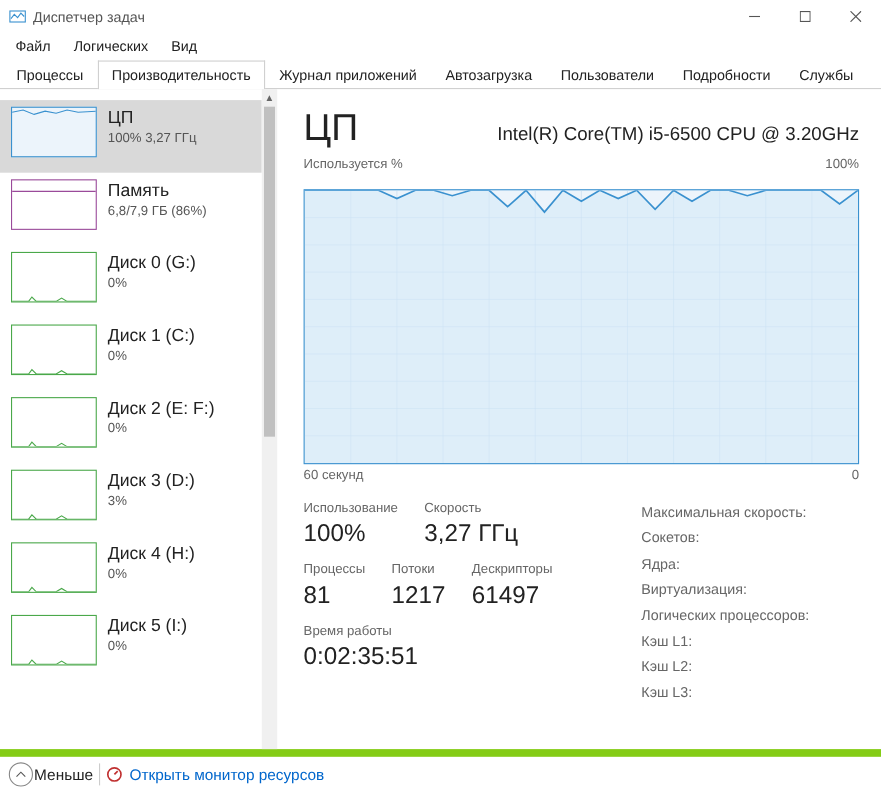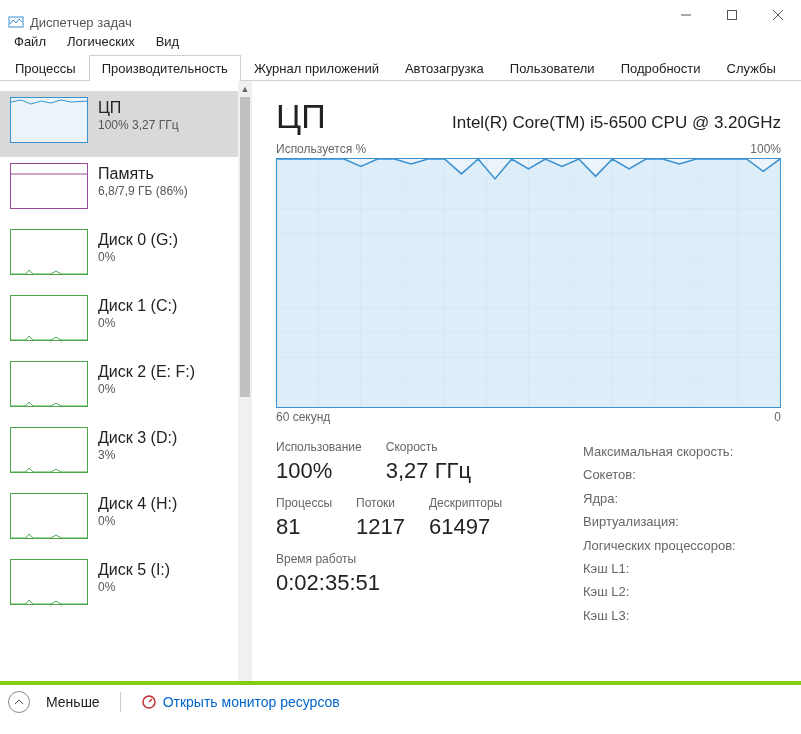--- a/index.html
+++ b/index.html
@@ -1,18 +1,18 @@
 <!DOCTYPE html>
 <html><head>
 <meta charset="utf-8">
 <style>
 * { margin: 0; padding: 0; box-sizing: border-box; font-family: "Segoe UI", Tahoma, sans-serif; }
 body { background: #fff; width: 801px; height: 734px; overflow: hidden; font-size: 13px; color: #222; }
 
-.titlebar { display: flex; align-items: flex-end; height: 30px; padding: 0 0 0 8px; }
+.titlebar { display: flex; align-items: center; height: 30px; padding: 0 0 0 8px; }
 .titlebar .app-icon { width: 16px; height: 16px; margin-right: 6px; }
 .titlebar .title { flex: 1; color: #555; }
 .win-controls { display: flex; }
 .win-btn { width: 46px; height: 30px; display: flex; align-items: center; justify-content: center; color: #666; }
 
 .menubar { display: flex; padding: 2px 6px 4px; gap: 5px; }
 .menu-item { padding: 2px 8px; cursor: default; font-size: 13px; }
 
 .tabs { display: flex; border-bottom: 1px solid #d0d0d0; padding-left: 2px; }
 .tab { padding: 5px 12px; border: 1px solid transparent; border-bottom: none; cursor: default; margin-bottom: -1px; font-size: 13px; }
@@ -33,32 +33,32 @@
 .thumb.tmem { border-color: #9a4a9a; }
 .thumb.tdisk { border-color: #4aa84a; }
 .side-text { padding-top: 2px; }
 .side-title { font-size: 16px; color: #222; margin-bottom: 1px; }
 .side-sub { font-size: 12px; color: #555; }
 
 .main { flex: 1; padding: 16px 20px 10px 24px; }
 .head { display: flex; align-items: baseline; margin-bottom: 6px; }
 .head .big { font-size: 34px; font-weight: 400; }
 .head .model { margin-left: auto; font-size: 17px; }
-.axis-row { display: flex; justify-content: space-between; font-size: 12px; color: #666; margin-bottom: 2px; }
+.axis-row { display: flex; justify-content: space-between; font-size: 12px; color: #666; margin-bottom: 16px; }
 .chart { width: 100%; height: 250px; border: 1px solid #3a91cf; background: #ecf4fb; position: relative; margin-bottom: 2px; }
 .axis-row.bottom { margin-top: 2px; margin-bottom: 16px; }
 
 .stats { display: flex; gap: 27px; }
 .stats-left { flex: 0 0 280px; }
 .stat-row { display: flex; gap: 24px; margin-bottom: 12px; }
 .stat-block .label { font-size: 12px; color: #666; margin-bottom: 4px; white-space: nowrap; }
 .stat-block .value { font-size: 22px; }
 .stats-right .label { font-size: 13px; color: #666; line-height: 1.8; white-space: nowrap; }
 
-.footer { height: 38px; border-top: 4px solid #84cc16; display: flex; align-items: center; padding: 0 8px; gap: 16px; font-size: 14px; text-align: right; }
+.footer { height: 38px; border-top: 7px solid #84cc16; display: flex; align-items: center; padding: 0 8px; gap: 1px; font-size: 14px; text-align: right; }
 .circle-up { width: 22px; height: 22px; border: 1px solid #888; border-radius: 50%; display: flex; align-items: center; justify-content: center; font-size: 11px; color: #555; }
 .divider { width: 1px; height: 20px; background: #ccc; margin: 0 4px; }
 .link { color: #0066cc; display: flex; align-items: center; gap: 6px; }
 .link .ico { width: 16px; height: 16px; }
 
 svg { display: block; }
 </style>
 </head>
 <body>
 

